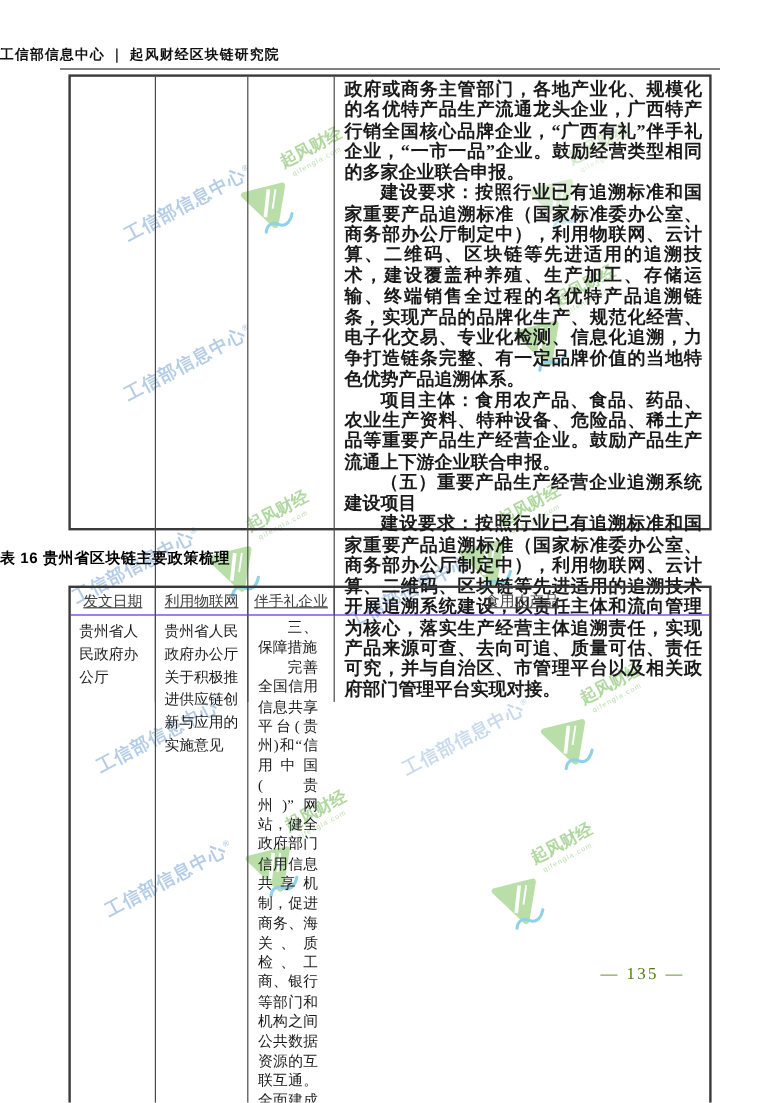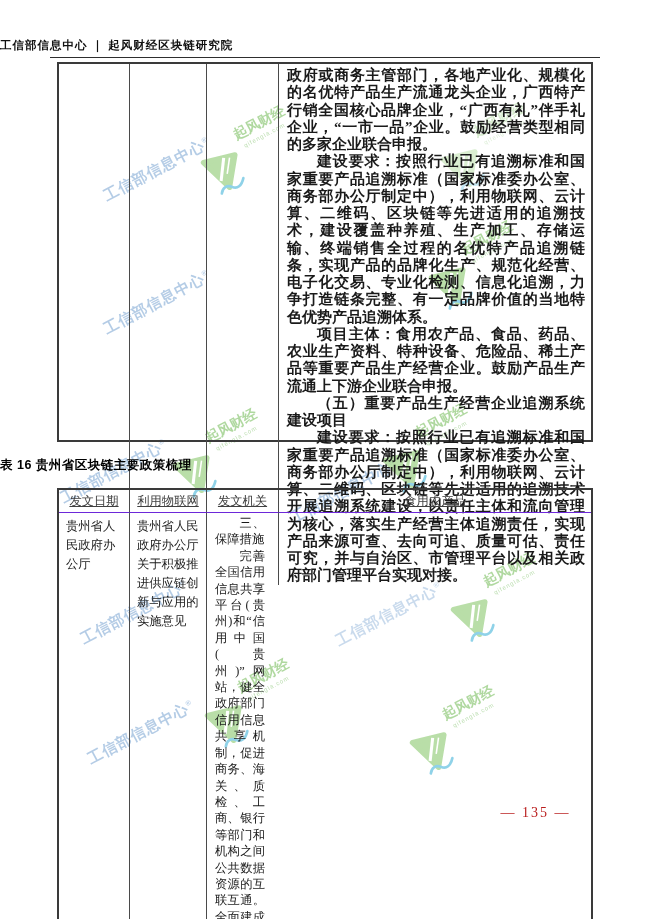--- a/index.html
+++ b/index.html
@@ -80,21 +80,21 @@
     padding:4px 6px 2px 7px; font-size:12.3px; line-height:19px; color:#1a1a1a;
   }
   .tbl2 .bcell:last-child { border-right:none; }
   .tbl2 .content-cell { padding:2px 14px 2px 8px; }
   .tbl2 .content-cell p {
     margin:0; font-size:12.3px; line-height:16.4px;
     text-align:justify; text-indent:2em; color:#1a1a1a;
   }
   .page-number {
     position:absolute; top:805px; left:468px; width:135px;
-    text-align:center; font-size:14px; letter-spacing:2px; color:#b91c1c;
+    text-align:center; font-size:14px; letter-spacing:2px; color:#4d7c0f;
   }
 </style>
 </head>
 <body>
 
 <svg width="0" height="0" style="position:absolute">
   <defs>
     <symbol id="qf-leaf" viewBox="0 0 48 52">
       <path d="M7,5 L43,14 L20,44 Z" fill="#a8d793" stroke="#a8d793" stroke-width="6" stroke-linejoin="round"></path>
       <path d="M30,11 L15,33" stroke="#ffffff" stroke-width="3.5" fill="none"></path>
@@ -189,21 +189,21 @@
         <p>（五）重要产品生产经营企业追溯系统建设项目</p>
         <p>建设要求：按照行业已有追溯标准和国家重要产品追溯标准（国家标准委办公室、商务部办公厅制定中），利用物联网、云计算、二维码、区块链等先进适用的追溯技术开展追溯系统建设，以责任主体和流向管理为核心，落实生产经营主体追溯责任，实现产品来源可查、去向可追、质量可估、责任可究，并与自治区、市管理平台以及相关政府部门管理平台实现对接。</p>
       </div>
     </div>
 
     <div class="caption">表 16  贵州省区块链主要政策梳理</div>
 
     <div class="tbl tbl2">
       <div class="hcell">发文日期</div>
       <div class="hcell">利用物联网</div>
-      <div class="hcell">发文机关</div>
+      <div class="hcell">伴手礼企业</div>
       <div class="hcell">食用农产品</div>
 
       <div class="bcell">贵州省人民政府办公厅</div>
       <div class="bcell">贵州省人民政府办公厅关于积极推进供应链创新与应用的实施意见</div>
       <div class="bcell content-cell">
         <p>三、保障措施</p>
         <p>完善全国信用信息共享平台(贵州)和“信用中国(贵州)”网站，健全政府部门信用信息共享机制，促进商务、海关、质检、工商、银行等部门和机构之间公共数据资源的互联互通。全面建成国家企业信用信息公示系统(贵州)，完善企业信用信息归集、共享和利用一体化信息平台，健全政府部门涉企信息归集共享机制，落实企业信息公示制度。推进“双随机、一公开”监管。依法实施守信激励和失信联合惩戒。研究利用区块链、人工智能等新兴技术，建立基于供应链的信用评价机制。引导应收账款债权人企业通过应收账款融资服务平台报送债务人的付款信息，建立应收账款债务人及时还款约束机制，规范应收账款履约行为，优化商业信用环境。推进各类供应链平台有机对接，加强对信用评级、信用记录、风险预警、违法失信行为等信息的披露和共享。创新供应链监管机制，整合供应链各环节涉及的市场准入、海关、质检等政策，加强供应链风险管控，促进供应链健康稳定发展。</p>
       </div>
     </div>
 

